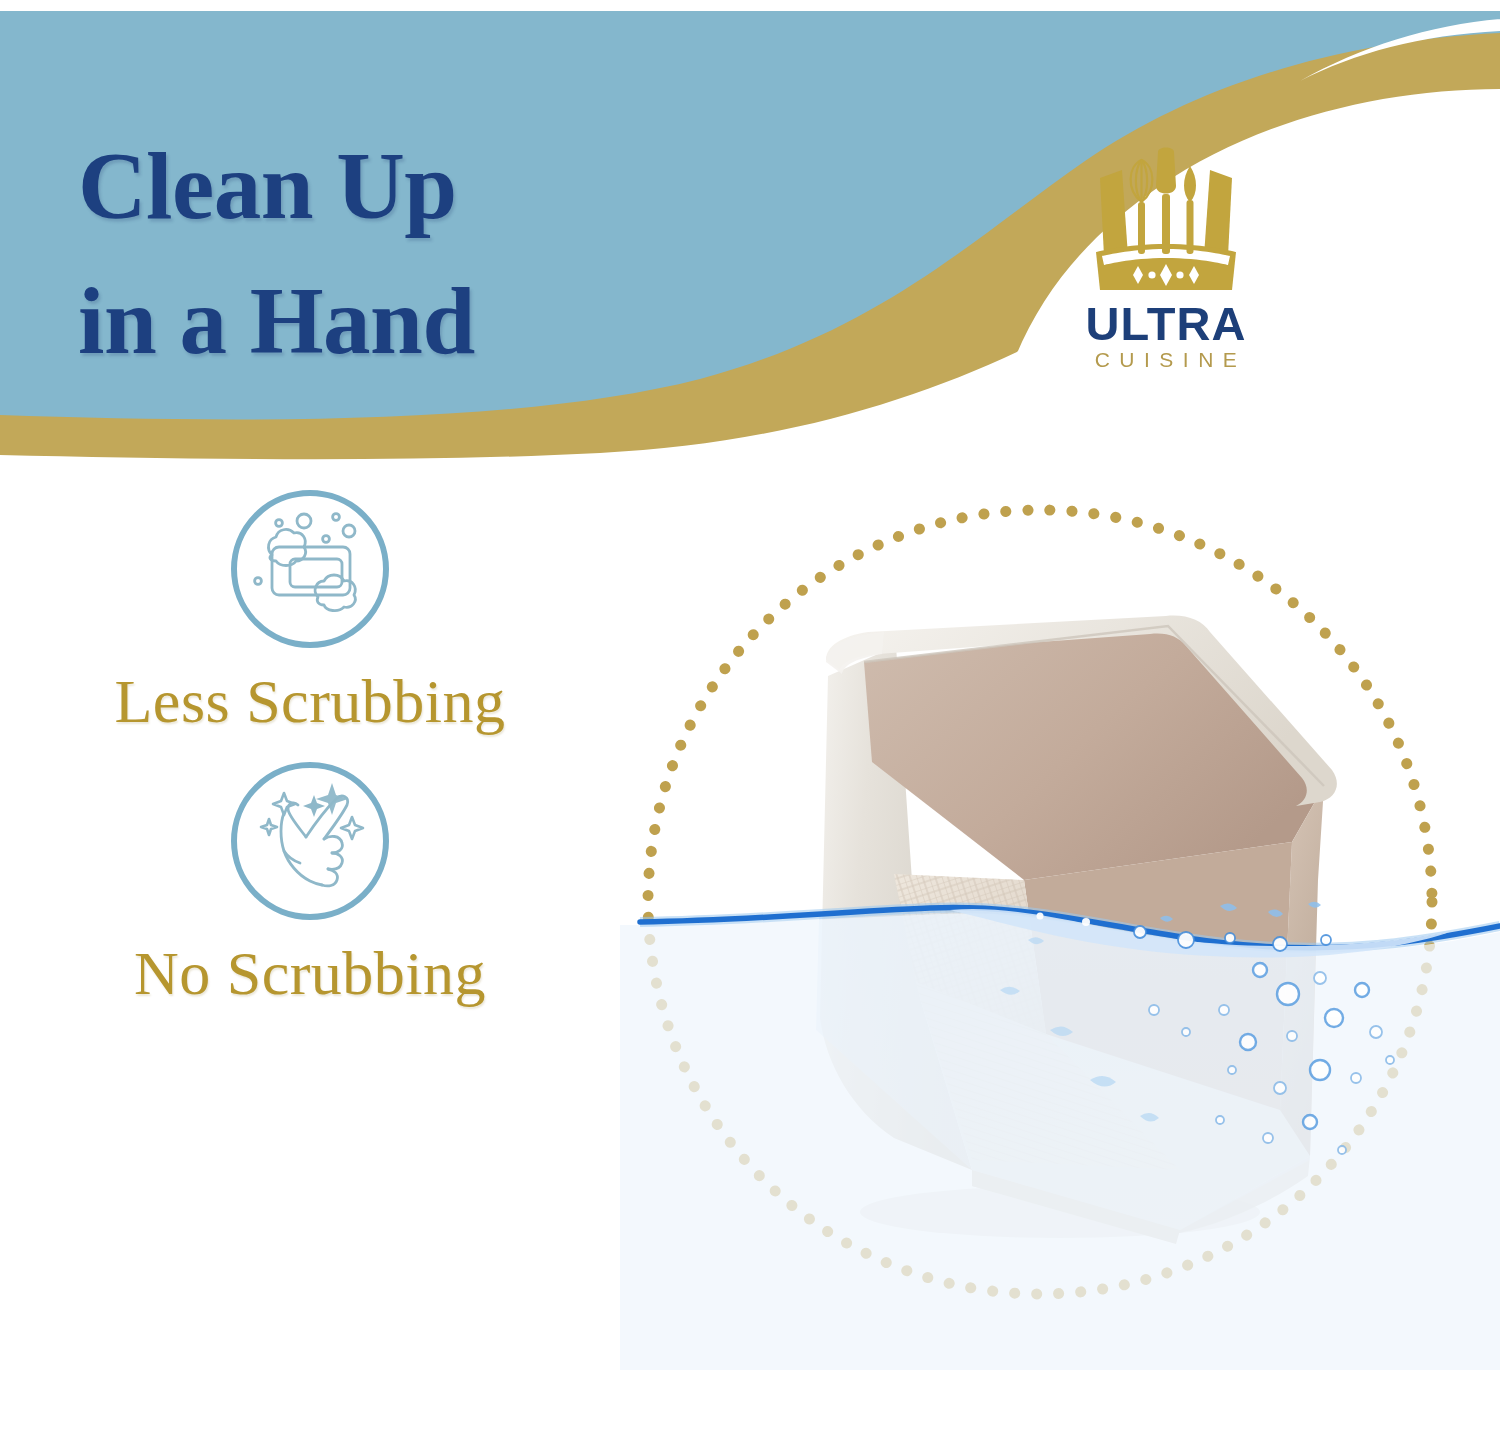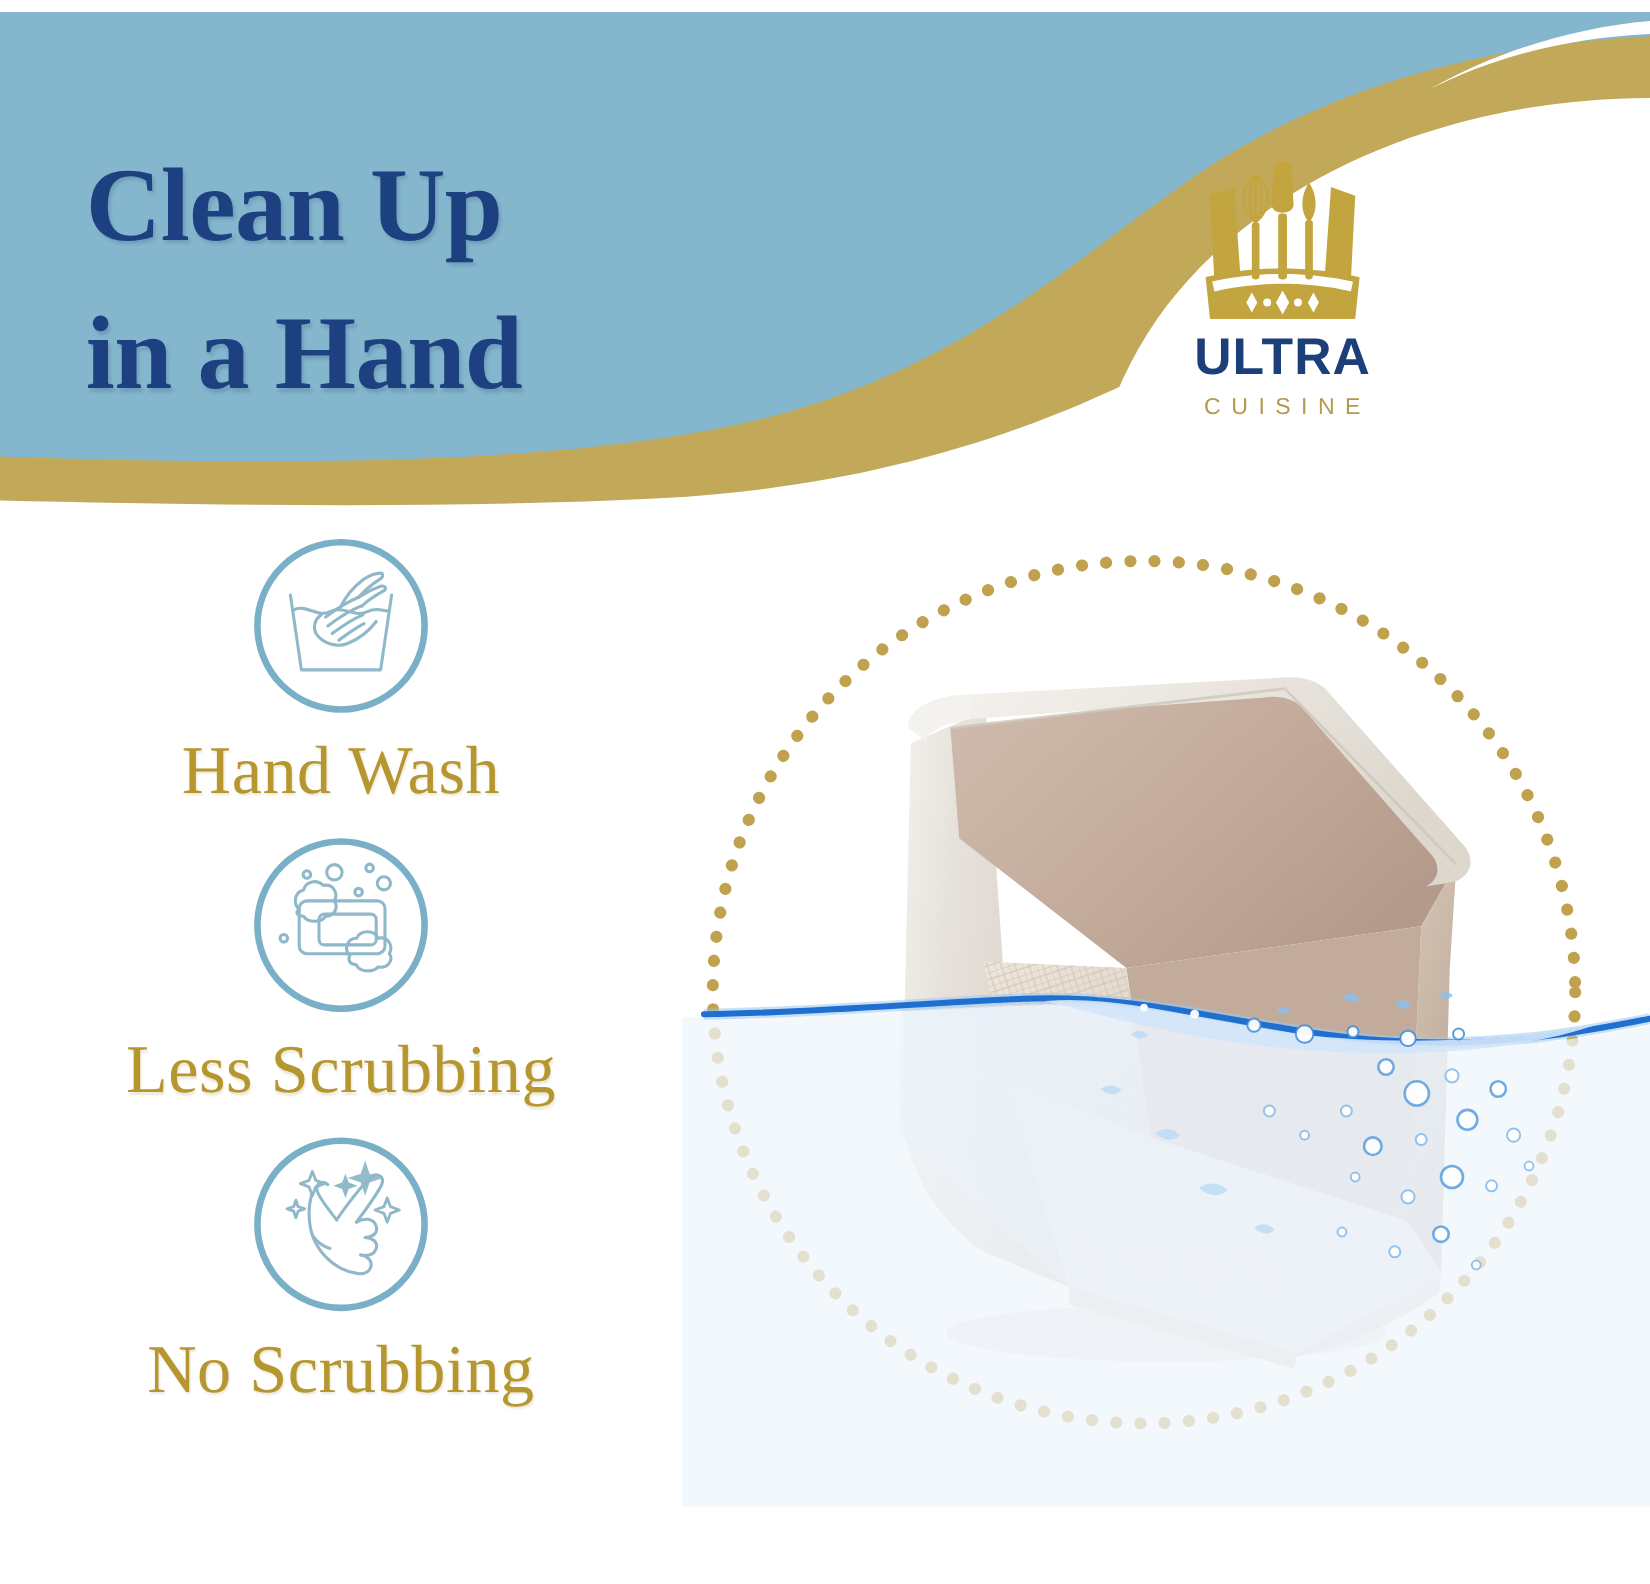--- a/index.html
+++ b/index.html
@@ -56,21 +56,21 @@
     margin-top: 6px;
     color: #1d3f79;
     font-family: "Liberation Sans", "DejaVu Sans", sans-serif;
     font-weight: bold;
     font-size: 47px;
     letter-spacing: 1px;
     line-height: 1;
   }
   .logo-cuisine {
     display: block;
-    margin-top: 12px;
+    margin-top: 2px;
     color: #b49a4d;
     font-family: "Liberation Sans", "DejaVu Sans", sans-serif;
     font-weight: normal;
     font-size: 21px;
     letter-spacing: 9.5px;
     line-height: 1;
     text-indent: 9px;
   }
 
   
@@ -183,45 +183,20 @@
         <circle cx="86" cy="131" r="3.6"></circle>
         <circle cx="114" cy="131" r="3.6"></circle>
       </g>
     </svg>
     <span class="logo-ultra">ULTRA</span>
     <span class="logo-cuisine">CUISINE</span>
   </div>
 
   <div class="features">
 
-    <div class="feature">
-      <svg class="feature-icon" width="168" height="168" viewBox="0 0 168 168">
-        <circle cx="84" cy="84" r="76" fill="#ffffff" stroke="#7aafc8" stroke-width="6"></circle>
-        <g fill="none" stroke="#8fb8c9" stroke-width="2.8" stroke-linecap="round" stroke-linejoin="round">
-
-          <path d="M38,56 L48,124 L120,124 L130,56"></path>
-
-          <path d="M40,70 C52,63 62,77 74,71 C86,65 96,77 108,71 C118,66 124,72 128,70"></path>
-
-          <path d="M84,66 C88,58 96,48 104,42 C110,38 116,36 120,36
-                   C122,36 123,39 120,41 C114,45 106,51 100,58"></path>
-          <path d="M100,58 C106,54 114,50 120,48 C124,47 126,50 123,52
-                   C116,56 108,61 103,66"></path>
-
-          <path d="M70,76 C78,70 90,62 100,58"></path>
-          <path d="M72,84 C80,78 92,70 102,66"></path>
-          <path d="M76,91 C84,85 94,78 104,74"></path>
-          <path d="M82,97 C89,92 97,86 105,82"></path>
-
-          <path d="M66,74 C60,78 58,86 62,92 C68,100 80,104 90,100
-                   C100,96 110,88 116,80"></path>
-        </g>
-      </svg>
-      <span class="feature-label">Hand Wash</span>
-    </div>
 
     <div class="feature">
       <svg class="feature-icon" width="168" height="168" viewBox="0 0 168 168">
         <circle cx="84" cy="84" r="76" fill="#ffffff" stroke="#7aafc8" stroke-width="6"></circle>
         <g fill="none" stroke="#8fb8c9" stroke-width="2.8" stroke-linecap="round" stroke-linejoin="round">
 
           <rect x="46" y="62" width="78" height="48" rx="7"></rect>
 
           <rect x="64" y="74" width="52" height="28" rx="5"></rect>
 

